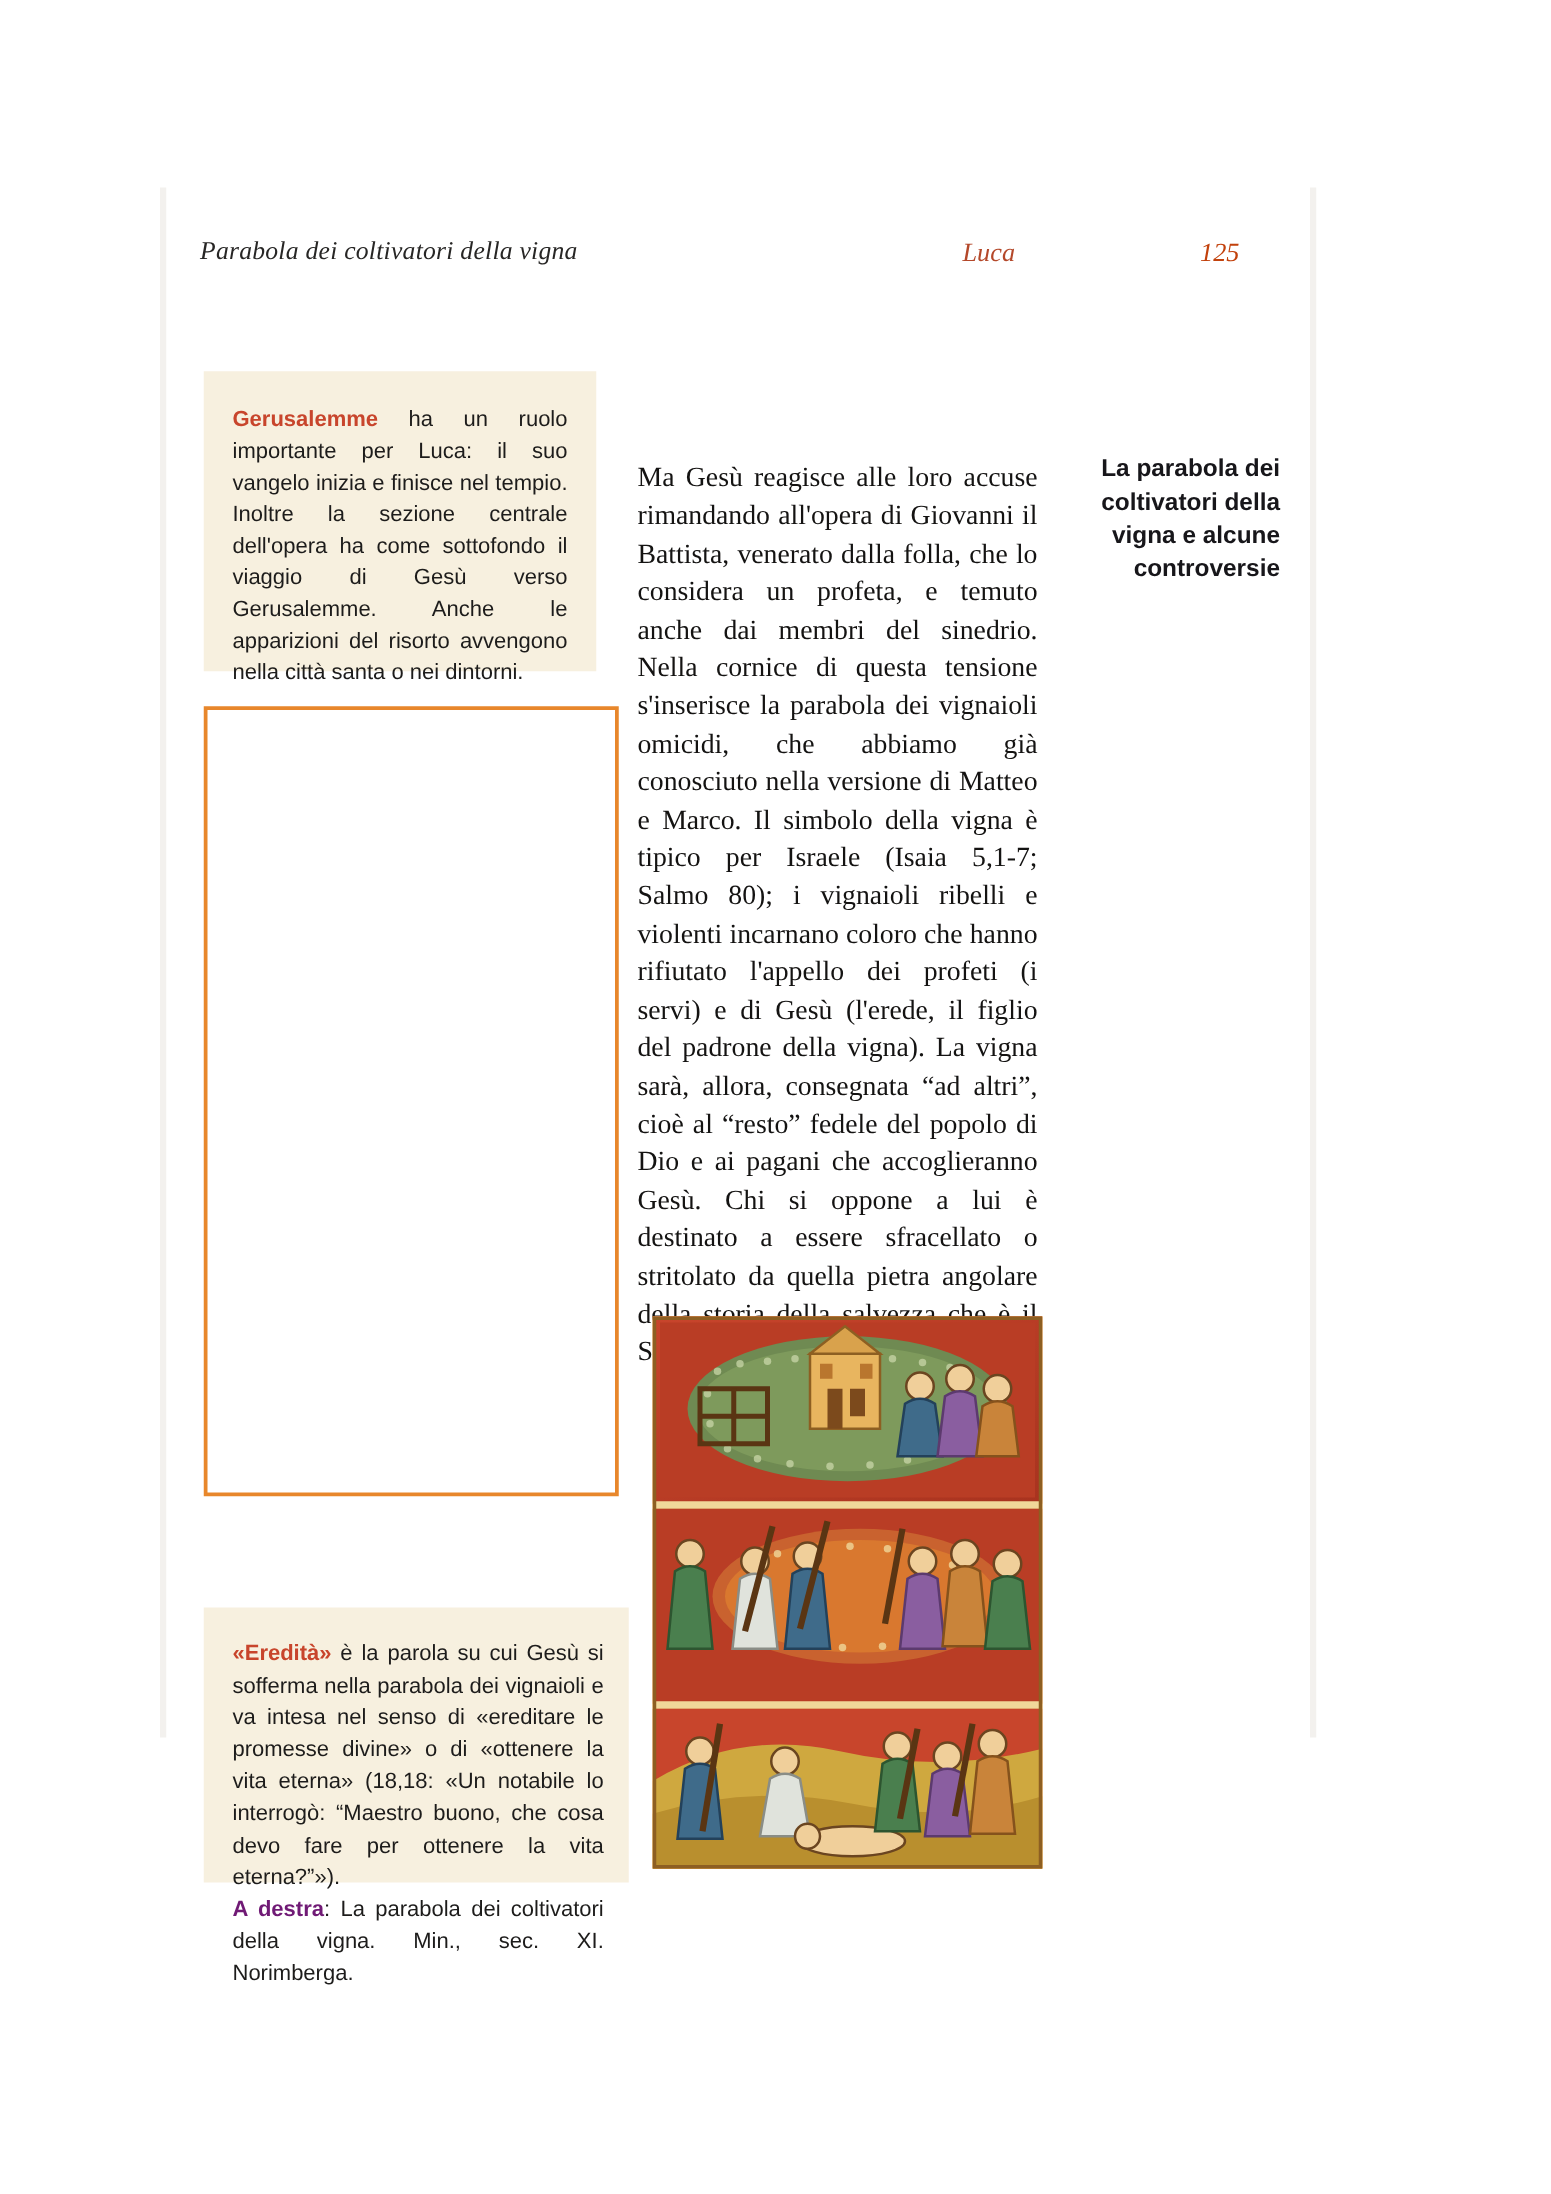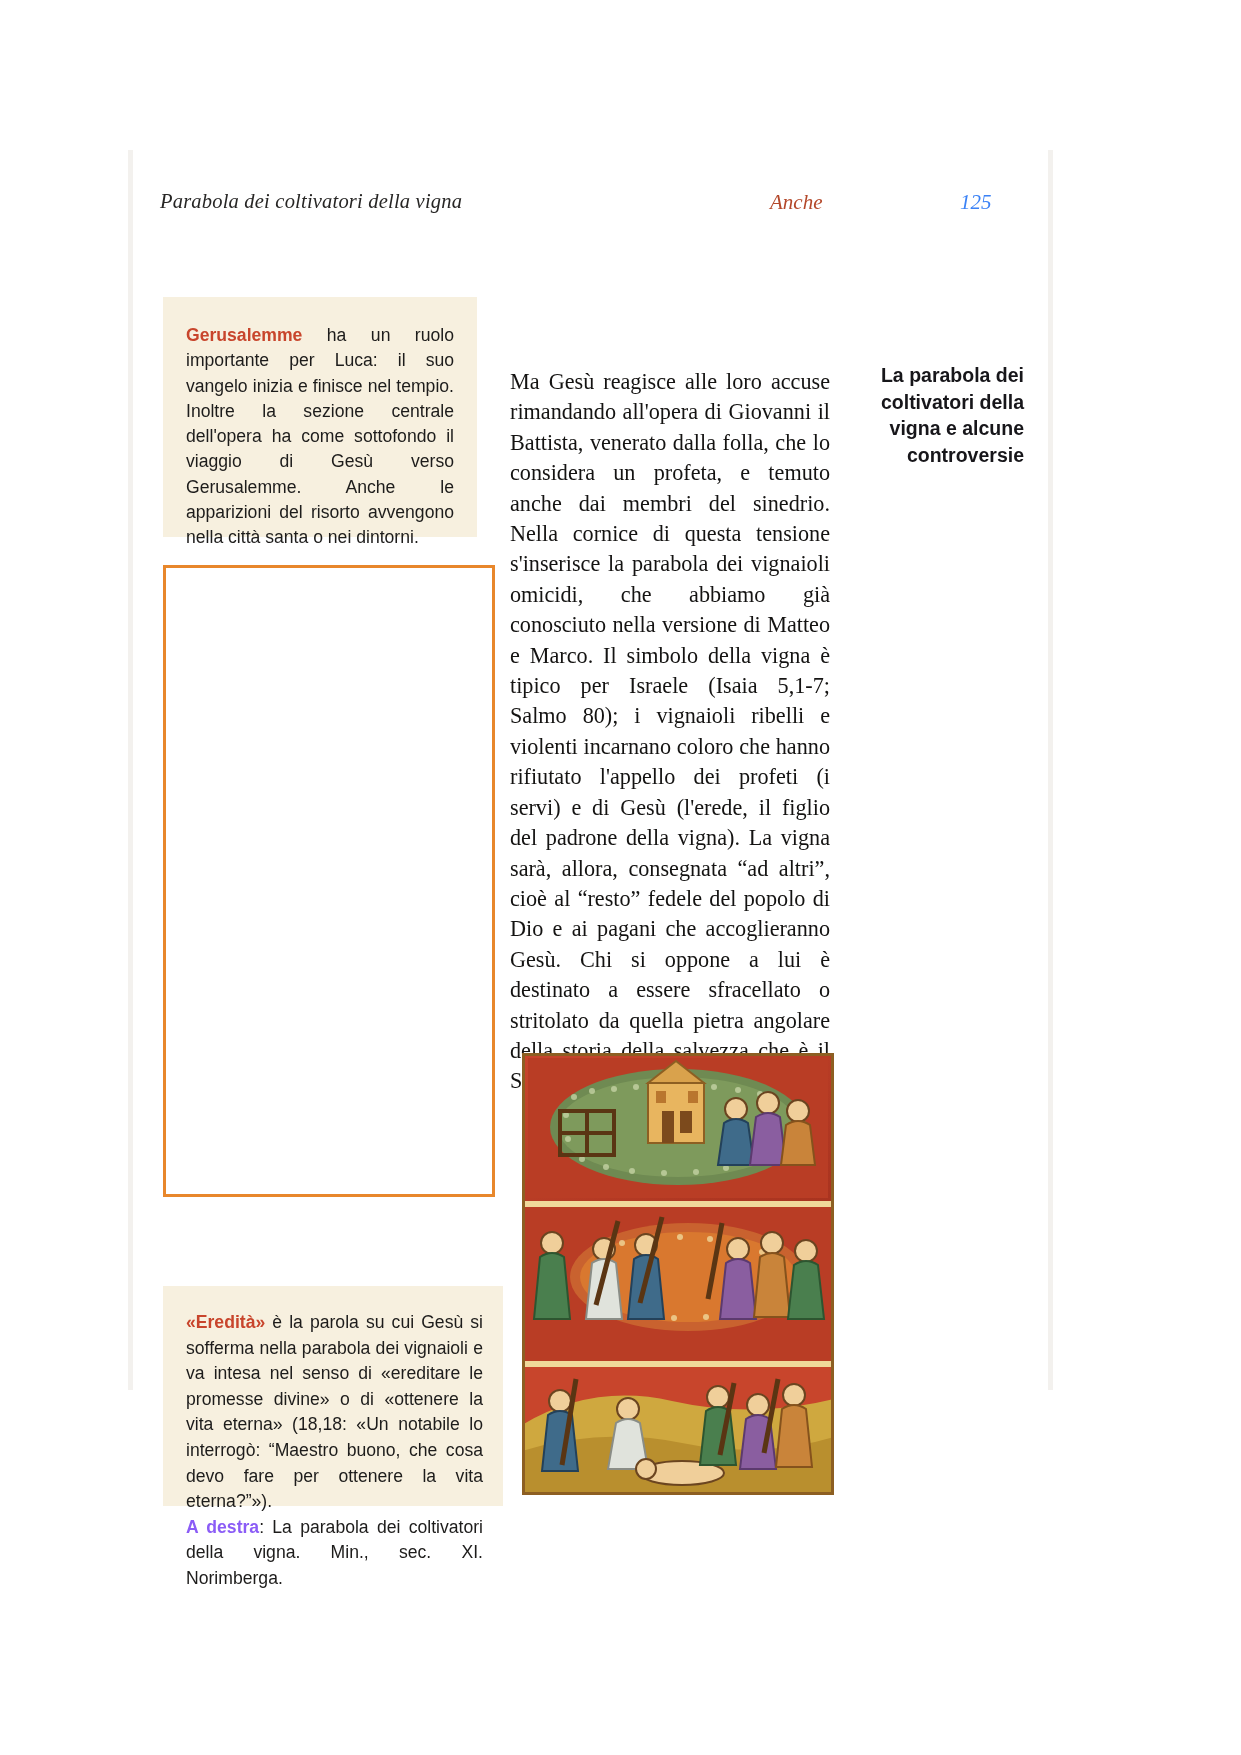--- a/index.html
+++ b/index.html
@@ -53,21 +53,21 @@
     left: 610px; top: 0;
     font-style: italic;
     font-size: 21px;
     color: #b4482a;
   }
   #runhead .folio {
     position: absolute;
     left: 800px; top: 0;
     font-style: italic;
     font-size: 21px;
-    color: #3b82f6;
+    color: #c2410c;
   }
 
   
   #chapter-number {
     position: absolute;
     left: 845px;
     top: 248px;
     width: 180px;
     text-align: right;
     font-family: "Liberation Serif", serif;
@@ -144,21 +144,21 @@
     top: 24px;
     width: 297px;
     font-family: "Liberation Sans", sans-serif;
     font-size: 17.6px;
     line-height: 25.6px;
     color: #1d1c1b;
     text-align: justify;
   }
   #note-bottom .cap-lead {
     font-weight: bold;
-    color: #8b5cf6;
+    color: #701a75;
   }
 
   
   #body-col {
     position: absolute;
     left: 510px;
     top: 367px;
     width: 320px;
     font-family: "Liberation Serif", serif;
     font-size: 22.2px;
@@ -183,21 +183,21 @@
 </head>
 <body>
 
 <div id="page">
 
   <div class="scan-edge left"></div>
   <div class="scan-edge right"></div>
 
   <div id="runhead">
     <span class="title">Parabola dei coltivatori della vigna</span>
-    <span class="book">Anche</span>
+    <span class="book">Luca</span>
     <span class="folio">125</span>
   </div>
 
 
   <div id="note-top">
     <div class="inner"><span class="kw-red">Gerusalemme</span><span> ha un ruolo importante per Luca: il suo vangelo inizia e finisce nel tempio. Inoltre la sezione centrale dell'opera ha come sottofondo il viaggio di Gesù verso Gerusalemme. Anche le apparizioni del risorto avvengono nella città santa o nei dintorni.</span></div>
   </div>
 
   <div id="chapter-heading">La parabola dei coltivatori della vigna e alcune controversie</div>
 

